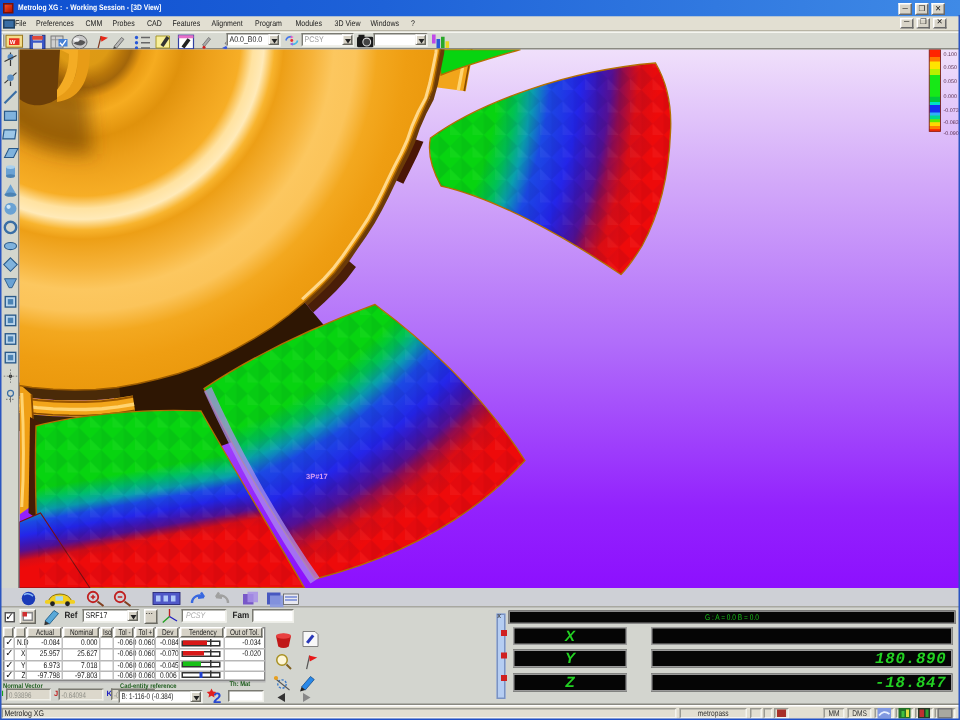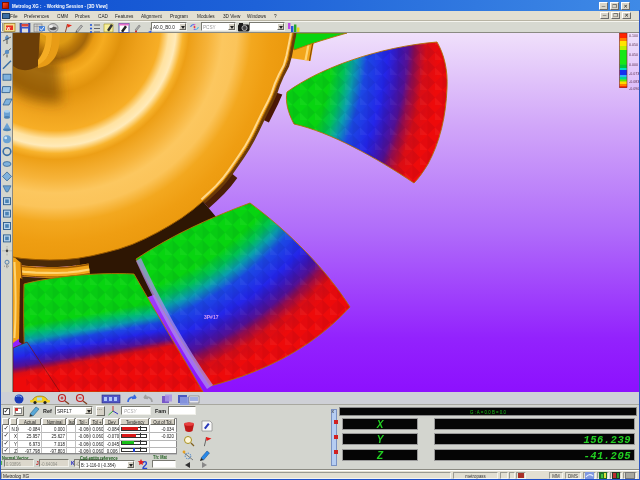--- a/index.html
+++ b/index.html
@@ -482,25 +482,25 @@
     <div style="position:absolute;left:334px;top:435px;width:4px;height:4px;background:#d02020"></div>
     <div style="position:absolute;left:334px;top:450px;width:4px;height:4px;background:#d02020"></div>
     <div style="position:absolute;left:339px;top:407px;width:298px;height:9px;background:#060606;border:1px solid #8a8a8a"></div>
     <div style="position:absolute;left:339px;top:408.5px;width:298px;font-family:'Liberation Sans',sans-serif;font-size:5.5px;color:#18c018;text-align:center;white-space:nowrap;transform:scale(0.8,1);transform-origin:50% 0">G : A = 0.0 B = 0.0</div>
     <div style="position:absolute;left:342px;top:417.5px;width:76px;height:12px;background:#050505;border:1px solid #9a9a9a"></div>
     <div style="position:absolute;left:342px;top:418.5px;width:76px;font-family:'Liberation Sans',sans-serif;font-size:10px;font-weight:bold;color:#22d022;text-align:center;font-style:italic">X</div>
     <div style="position:absolute;left:434px;top:417.5px;width:201px;height:12px;background:#050505;border:1px solid #9a9a9a"></div>
     <div style="position:absolute;left:342px;top:433.2px;width:76px;height:12px;background:#050505;border:1px solid #9a9a9a"></div>
     <div style="position:absolute;left:342px;top:434.2px;width:76px;font-family:'Liberation Sans',sans-serif;font-size:10px;font-weight:bold;color:#22d022;text-align:center;font-style:italic">Y</div>
     <div style="position:absolute;left:434px;top:433.2px;width:201px;height:12px;background:#050505;border:1px solid #9a9a9a"></div>
-    <div style="position:absolute;left:434px;top:434.2px;width:197px;font-family:'Liberation Mono',monospace;font-size:10.5px;font-weight:bold;color:#22d022;text-align:right;font-style:italic;letter-spacing:0.5px">156.239</div>
+    <div style="position:absolute;left:434px;top:434.2px;width:197px;font-family:'Liberation Mono',monospace;font-size:10.5px;font-weight:bold;color:#22d022;text-align:right;font-style:italic;letter-spacing:0.5px">180.890</div>
     <div style="position:absolute;left:342px;top:448.9px;width:76px;height:12px;background:#050505;border:1px solid #9a9a9a"></div>
     <div style="position:absolute;left:342px;top:449.9px;width:76px;font-family:'Liberation Sans',sans-serif;font-size:10px;font-weight:bold;color:#22d022;text-align:center;font-style:italic">Z</div>
     <div style="position:absolute;left:434px;top:448.9px;width:201px;height:12px;background:#050505;border:1px solid #9a9a9a"></div>
-    <div style="position:absolute;left:434px;top:449.9px;width:197px;font-family:'Liberation Mono',monospace;font-size:10.5px;font-weight:bold;color:#22d022;text-align:right;font-style:italic;letter-spacing:0.5px">-41.205</div>
+    <div style="position:absolute;left:434px;top:449.9px;width:197px;font-family:'Liberation Mono',monospace;font-size:10.5px;font-weight:bold;color:#22d022;text-align:right;font-style:italic;letter-spacing:0.5px">-18.847</div>
 <div style="position:absolute;left:0;top:470px;width:640px;height:10px;background:#e2dfd2;border-top:1px solid #fff"></div>
     <div style="position:absolute;left:0;top:469px;width:640px;height:1px;background:#8a8a82"></div>
     <div style="position:absolute;left:1px;top:471.5px;width:450px;height:7.5px;border:1px solid;border-color:#9a9a92 #f5f5ef #f5f5ef #9a9a92"></div>
     <div style="position:absolute;left:3px;top:472.5px;font-family:'Liberation Sans',sans-serif;font-size:5.5px;color:#222;white-space:nowrap;transform:scale(0.85,1);transform-origin:0 0">Metrolog XG</div>
     <div style="position:absolute;left:453px;top:471.5px;width:45px;height:7.5px;border:1px solid;border-color:#9a9a92 #f5f5ef #f5f5ef #9a9a92"></div>
     <div style="position:absolute;left:453px;top:472.5px;width:45px;font-family:'Liberation Sans',sans-serif;font-size:5.5px;color:#333;text-align:center;white-space:nowrap;transform:scale(0.8,1);transform-origin:50% 0">metropass</div>
     <div style="position:absolute;left:500px;top:471.5px;width:8px;height:7.5px;border:1px solid;border-color:#9a9a92 #f5f5ef #f5f5ef #9a9a92"></div>
     <div style="position:absolute;left:509px;top:471.5px;width:6px;height:7.5px;border:1px solid;border-color:#9a9a92 #f5f5ef #f5f5ef #9a9a92"></div>
     <div style="position:absolute;left:516px;top:471.5px;width:10px;height:7.5px;border:1px solid;border-color:#9a9a92 #f5f5ef #f5f5ef #9a9a92"></div>
     <div style="position:absolute;left:518px;top:473px;width:6px;height:5px;background:#a83028"></div>

